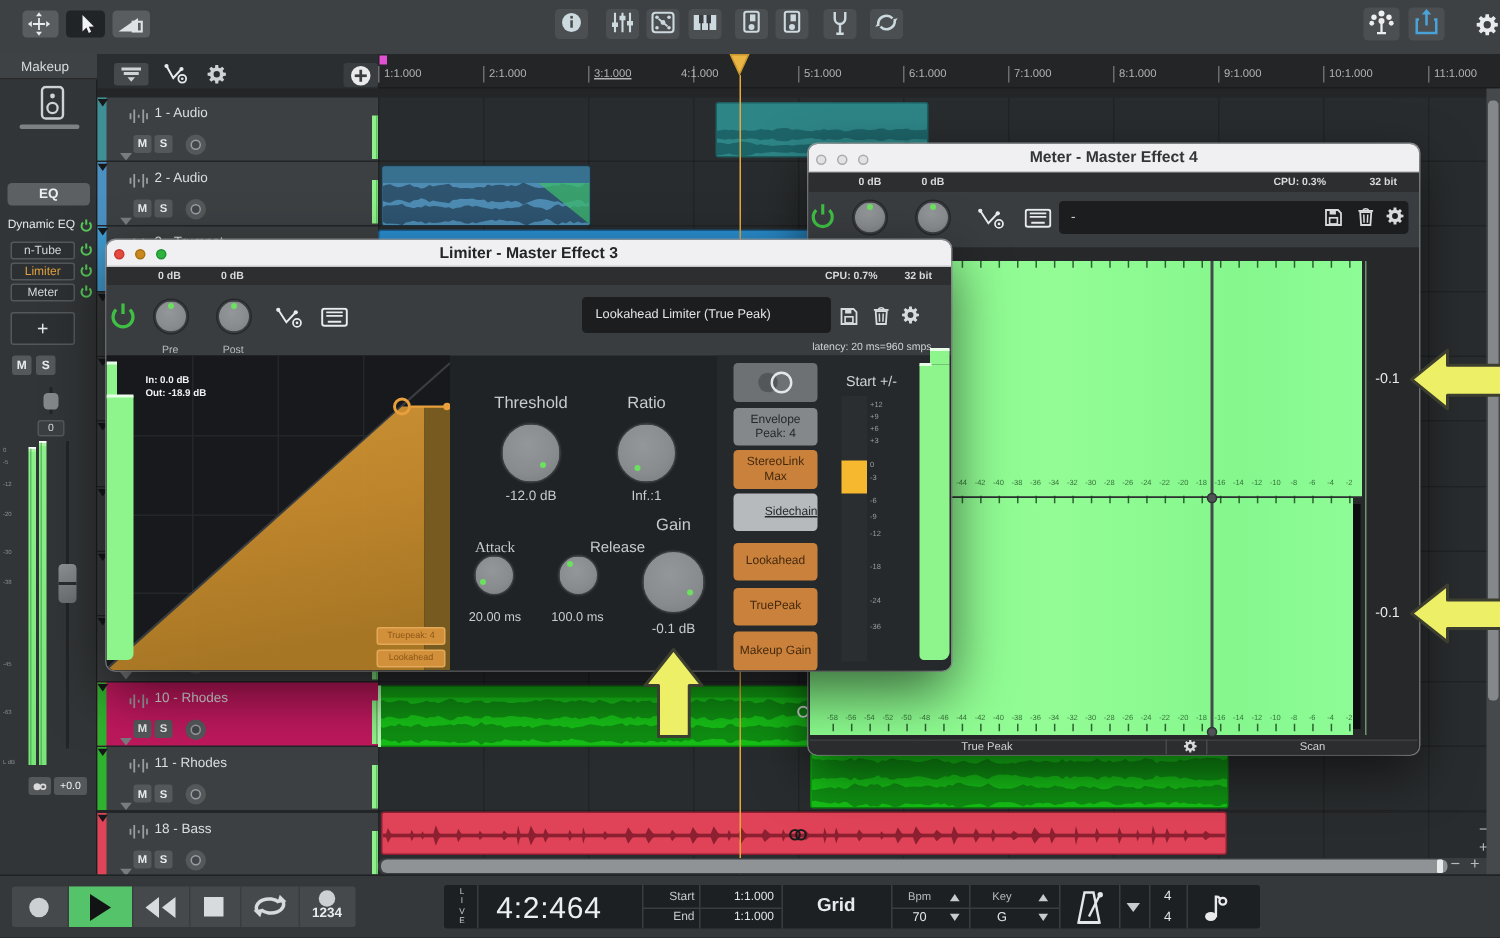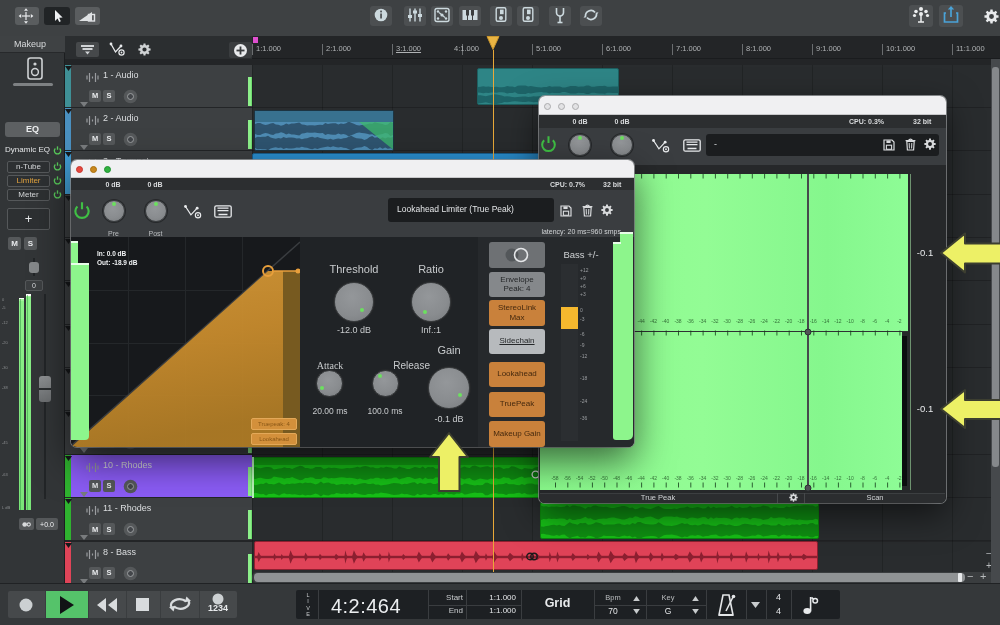--- a/index.html
+++ b/index.html
@@ -449,21 +449,21 @@
         <circle cx="7.5" cy="7.5" r="6.8" fill="#55585a"></circle>
         <circle cx="7.5" cy="7.5" r="3" fill="#43464a"></circle>
         <circle cx="7.5" cy="7.5" r="3" fill="none" stroke="#9b9ea0" stroke-width="1"></circle>
       </svg>
 <svg width="8" height="5" viewBox="0 0 8 5" style="position:absolute;left:15px;top:37px">
         <path d="M0 0 h8 l-4 5 z" fill="#797c7e"></path>
       </svg>
 <div class="abs" style="left:183px;top:12px;width:2.5px;height:29.4px;background:#8df08a;"></div>
 <div class="abs" style="left:186px;top:12px;width:1.5px;height:29.4px;background:#6fdc70;"></div>
 </div>
-<div class="abs" style="left:0;top:418.8px;width:193px;height:42.35px;background:#8b5cf6;">
+<div class="abs" style="left:0;top:418.8px;width:193px;height:42.35px;background:#be185d;">
 <div class="abs" style="left:0;top:0;width:6px;height:100%;background:#2fb32f;"></div>
 <svg width="7" height="6" viewBox="0 0 7 6" style="position:absolute;left:0;top:1px">
         <path d="M0 0 h7 l-3.5 5 z" fill="#16181a"></path>
       </svg>
 <svg width="13" height="11" viewBox="0 0 13 11" style="position:absolute;left:21px;top:7px">
         <g stroke="#9a9da0" stroke-width="1.2">
           <line x1="1" y1="3.5" x2="1" y2="7.5"></line>
           <line x1="3.5" y1="1" x2="3.5" y2="10"></line>
           <line x1="6.5" y1="4.5" x2="6.5" y2="6.5"></line>
           <line x1="9.5" y1="1" x2="9.5" y2="10"></line>
@@ -523,21 +523,21 @@
       </svg>
 <svg width="13" height="11" viewBox="0 0 13 11" style="position:absolute;left:21px;top:7px">
         <g stroke="#9a9da0" stroke-width="1.2">
           <line x1="1" y1="3.5" x2="1" y2="7.5"></line>
           <line x1="3.5" y1="1" x2="3.5" y2="10"></line>
           <line x1="6.5" y1="4.5" x2="6.5" y2="6.5"></line>
           <line x1="9.5" y1="1" x2="9.5" y2="10"></line>
           <line x1="12" y1="3.5" x2="12" y2="7.5"></line>
         </g>
       </svg>
-<div style="position:absolute;left:38px;top:6px;font-size:9px;color:#dcdee0;text-align:left;white-space:nowrap;line-height:1.1;">8 - Bass</div>
+<div style="position:absolute;left:38px;top:6px;font-size:9px;color:#dcdee0;text-align:left;white-space:nowrap;line-height:1.1;">18 - Bass</div>
 <div class="abs" style="left:24px;top:25px;width:12px;height:12px;background:#55585a;border-radius:2px;"></div>
 <div class="abs" style="left:38px;top:25px;width:12px;height:12px;background:#55585a;border-radius:2px;"></div>
 <div style="position:absolute;left:24px;top:27.5px;font-size:7.5px;color:#e8eaec;width:12px;text-align:center;font-weight:bold;white-space:nowrap;line-height:1.1;">M</div>
 <div style="position:absolute;left:38px;top:27.5px;font-size:7.5px;color:#e8eaec;width:12px;text-align:center;font-weight:bold;white-space:nowrap;line-height:1.1;">S</div>
 <svg width="15" height="15" viewBox="0 0 15 15" style="position:absolute;left:58px;top:24px">
         <circle cx="7.5" cy="7.5" r="6.8" fill="#55585a"></circle>
         <circle cx="7.5" cy="7.5" r="3" fill="#43464a"></circle>
         <circle cx="7.5" cy="7.5" r="3" fill="none" stroke="#9b9ea0" stroke-width="1"></circle>
       </svg>
 <svg width="8" height="5" viewBox="0 0 8 5" style="position:absolute;left:15px;top:37px">
@@ -792,20 +792,21 @@
       <rect x="7.8" y="3" width="1.6" height="14.5" fill="#e8eaec"></rect>
       <circle cx="13.2" cy="6.8" r="2.3" fill="none" stroke="#e8eaec" stroke-width="1.5"></circle>
       <line x1="9.4" y1="3.5" x2="11.6" y2="5.2" stroke="#e8eaec" stroke-width="1.6"></line>
     </svg>
 </div>
 <div class="abs" style="left:539px;top:96px;width:407px;height:407px;z-index:10;border-radius:6px;box-shadow:0 12px 34px rgba(0,0,0,0.55), 0 0 0 1px rgba(165,168,170,0.85);background:#26282a;overflow:hidden;">
 <div class="abs" style="left:0;top:0;width:407px;height:19px;background:#f0f0f2;border-bottom:1px solid #c8c8ca;"></div>
 <div class="abs" style="left:4.5px;top:6.5px;width:7px;height:7px;border-radius:50%;background:#e2e2e4;border:1px solid #ababad;"></div>
 <div class="abs" style="left:18.5px;top:6.5px;width:7px;height:7px;border-radius:50%;background:#e2e2e4;border:1px solid #ababad;"></div>
 <div class="abs" style="left:32.5px;top:6.5px;width:7px;height:7px;border-radius:50%;background:#e2e2e4;border:1px solid #ababad;"></div>
+<div style="position:absolute;left:0px;top:4px;font-size:10.5px;color:#333537;width:407px;text-align:center;font-weight:bold;white-space:nowrap;line-height:1.1;">Meter - Master Effect 4</div>
 <div class="abs" style="left:0;top:19px;width:407px;height:13px;background:#2c2e30;"></div>
 <div style="position:absolute;left:26px;top:22px;font-size:7px;color:#d8dadc;width:30px;text-align:center;font-weight:bold;white-space:nowrap;line-height:1.1;">0 dB</div>
 <div style="position:absolute;left:68px;top:22px;font-size:7px;color:#d8dadc;width:30px;text-align:center;font-weight:bold;white-space:nowrap;line-height:1.1;">0 dB</div>
 <div style="position:absolute;left:310px;top:22px;font-size:7px;color:#d8dadc;text-align:left;font-weight:bold;white-space:nowrap;line-height:1.1;">CPU: 0.3%</div>
 <div style="position:absolute;left:374px;top:22px;font-size:7px;color:#d8dadc;text-align:left;font-weight:bold;white-space:nowrap;line-height:1.1;">32 bit</div>
 <div class="abs" style="left:0;top:32px;width:407px;height:37px;background:#3a3d40;"></div>
 <svg width="19" height="19" viewBox="0 0 24 24" style="position:absolute;left:0px;top:39px">
       <path d="M6.5 6.5 a8 8 0 1 0 11 0" fill="none" stroke="#3fbf44" stroke-width="2.6"></path>
       <line x1="12" y1="1.5" x2="12" y2="10" stroke="#3fbf44" stroke-width="2.6"></line>
     </svg>
@@ -1021,20 +1022,21 @@
       <path fill="#d8dadc" fill-rule="evenodd" d="M6.79 0.50 L9.21 0.50 L9.41 2.58 L10.83 3.17 L12.45 1.84 L14.16 3.55 L12.83 5.17 L13.42 6.59 L15.50 6.79 L15.50 9.21 L13.42 9.41 L12.83 10.83 L14.16 12.45 L12.45 14.16 L10.83 12.83 L9.41 13.42 L9.21 15.50 L6.79 15.50 L6.59 13.42 L5.17 12.83 L3.55 14.16 L1.84 12.45 L3.17 10.83 L2.58 9.41 L0.50 9.21 L0.50 6.79 L2.58 6.59 L3.17 5.17 L1.84 3.55 L3.55 1.84 L5.17 3.17 L6.59 2.58 Z M8 5.4 a2.6 2.6 0 1 0 0 5.2 a2.6 2.6 0 1 0 0-5.2 Z"></path>
     </svg>
 <div style="position:absolute;left:265px;top:396.5px;width:1px;height:10.5px;background:#46494b;"></div>
 <div style="position:absolute;left:266px;top:398px;font-size:7.5px;color:#d0d3d5;width:140px;text-align:center;white-space:nowrap;line-height:1.1;">Scan</div>
 </div>
 <div class="abs" style="left:71px;top:160px;width:563px;height:287px;z-index:20;border-radius:6px;box-shadow:0 14px 38px rgba(0,0,0,0.6), 0 0 0 1px rgba(165,168,170,0.8);background:#3a3d40;overflow:hidden;">
 <div class="abs" style="left:0;top:0;width:563px;height:18px;background:#f0f0f2;border-bottom:1px solid #c8c8ca;"></div>
 <div class="abs" style="left:4.5px;top:5.5px;width:7px;height:7px;border-radius:50%;background:#e5493f;border:1px solid #c8372e;"></div>
 <div class="abs" style="left:18.5px;top:5.5px;width:7px;height:7px;border-radius:50%;background:#c9881f;border:1px solid #a8700f;"></div>
 <div class="abs" style="left:32.5px;top:5.5px;width:7px;height:7px;border-radius:50%;background:#31b140;border:1px solid #1f9230;"></div>
+<div style="position:absolute;left:0px;top:3.5px;font-size:10.5px;color:#232527;width:563px;text-align:center;font-weight:bold;white-space:nowrap;line-height:1.1;">Limiter - Master Effect 3</div>
 <div class="abs" style="left:0;top:18px;width:563px;height:12px;background:#2c2e30;"></div>
 <div style="position:absolute;left:27px;top:20.5px;font-size:7px;color:#d8dadc;width:30px;text-align:center;font-weight:bold;white-space:nowrap;line-height:1.1;">0 dB</div>
 <div style="position:absolute;left:69px;top:20.5px;font-size:7px;color:#d8dadc;width:30px;text-align:center;font-weight:bold;white-space:nowrap;line-height:1.1;">0 dB</div>
 <div style="position:absolute;left:479px;top:20.5px;font-size:7px;color:#d8dadc;text-align:left;font-weight:bold;white-space:nowrap;line-height:1.1;">CPU: 0.7%</div>
 <div style="position:absolute;left:532px;top:20.5px;font-size:7px;color:#d8dadc;text-align:left;font-weight:bold;white-space:nowrap;line-height:1.1;">32 bit</div>
 <div class="abs" style="left:0;top:30px;width:563px;height:47px;background:#3a3d40;"></div>
 <svg width="20" height="20" viewBox="0 0 24 24" style="position:absolute;left:1px;top:41px">
       <path d="M6.5 6.5 a8 8 0 1 0 11 0" fill="none" stroke="#3fbf44" stroke-width="2.6"></path>
       <line x1="12" y1="1.5" x2="12" y2="10" stroke="#3fbf44" stroke-width="2.6"></line>
     </svg>
@@ -1135,28 +1137,28 @@
       <circle cx="10" cy="8" r="6.5" fill="#53575a"></circle>
       <circle cx="19" cy="8" r="6.5" fill="none" stroke="#e4e6e8" stroke-width="1.6"></circle>
     </svg>
 <div class="abs" style="left:418px;top:112px;width:56px;height:25px;background:#85888b;border-radius:3px;"></div>
 <div style="position:absolute;left:418px;top:115.6px;font-size:8px;color:#26282a;width:56px;text-align:center;white-space:nowrap;line-height:1.1;">Envelope</div>
 <div style="position:absolute;left:418px;top:125.0px;font-size:8px;color:#26282a;width:56px;text-align:center;white-space:nowrap;line-height:1.1;">Peak: 4</div>
 <div class="abs" style="left:418px;top:140px;width:56px;height:26px;background:#c9813b;border-radius:3px;"></div>
 <div style="position:absolute;left:418px;top:144.1px;font-size:8px;color:#45290e;width:56px;text-align:center;white-space:nowrap;line-height:1.1;">StereoLink</div>
 <div style="position:absolute;left:418px;top:153.5px;font-size:8px;color:#45290e;width:56px;text-align:center;white-space:nowrap;line-height:1.1;">Max</div>
 <div class="abs" style="left:418px;top:169px;width:56px;height:25px;background:#b7babd;border-radius:3px;"></div>
-<div style="position:absolute;left:418px;top:177.3px;font-size:8px;color:#26282a;width:56px;text-align:center;white-space:nowrap;line-height:1.1;text-decoration:underline;">Sidechain</div>
+<div style="position:absolute;left:418px;top:177.3px;font-size:8px;color:#26282a;width:56px;text-align:right;white-space:nowrap;line-height:1.1;text-decoration:underline;">Sidechain</div>
 <div class="abs" style="left:418px;top:202px;width:56px;height:25px;background:#c9813b;border-radius:3px;"></div>
 <div style="position:absolute;left:418px;top:210.3px;font-size:8px;color:#45290e;width:56px;text-align:center;white-space:nowrap;line-height:1.1;">Lookahead</div>
 <div class="abs" style="left:418px;top:232px;width:56px;height:25px;background:#c9813b;border-radius:3px;"></div>
 <div style="position:absolute;left:418px;top:240.3px;font-size:8px;color:#45290e;width:56px;text-align:center;white-space:nowrap;line-height:1.1;">TruePeak</div>
 <div class="abs" style="left:418px;top:261px;width:56px;height:26px;background:#c9813b;border-radius:3px;"></div>
 <div style="position:absolute;left:418px;top:269.8px;font-size:8px;color:#45290e;width:56px;text-align:center;white-space:nowrap;line-height:1.1;">Makeup Gain</div>
-<div style="position:absolute;left:480px;top:90px;font-size:9.5px;color:#cfd2d4;width:60px;text-align:center;white-space:nowrap;line-height:1.1;">Bass +/-</div>
+<div style="position:absolute;left:480px;top:90px;font-size:9.5px;color:#cfd2d4;width:60px;text-align:center;white-space:nowrap;line-height:1.1;">Start +/-</div>
 <div class="abs" style="left:490px;top:104px;width:17px;height:177px;background:#2b2e31;"></div>
 <div style="position:absolute;left:509px;top:108px;font-size:5px;color:#9a9da0;text-align:left;white-space:nowrap;line-height:1.1;">+12</div>
 <div style="position:absolute;left:509px;top:116px;font-size:5px;color:#9a9da0;text-align:left;white-space:nowrap;line-height:1.1;">+9</div>
 <div style="position:absolute;left:509px;top:124px;font-size:5px;color:#9a9da0;text-align:left;white-space:nowrap;line-height:1.1;">+6</div>
 <div style="position:absolute;left:509px;top:132px;font-size:5px;color:#9a9da0;text-align:left;white-space:nowrap;line-height:1.1;">+3</div>
 <div style="position:absolute;left:509px;top:148px;font-size:5px;color:#9a9da0;text-align:left;white-space:nowrap;line-height:1.1;">0</div>
 <div style="position:absolute;left:509px;top:157px;font-size:5px;color:#9a9da0;text-align:left;white-space:nowrap;line-height:1.1;">-3</div>
 <div style="position:absolute;left:509px;top:172px;font-size:5px;color:#9a9da0;text-align:left;white-space:nowrap;line-height:1.1;">-6</div>
 <div style="position:absolute;left:509px;top:183px;font-size:5px;color:#9a9da0;text-align:left;white-space:nowrap;line-height:1.1;">-9</div>
 <div style="position:absolute;left:509px;top:194px;font-size:5px;color:#9a9da0;text-align:left;white-space:nowrap;line-height:1.1;">-12</div>

